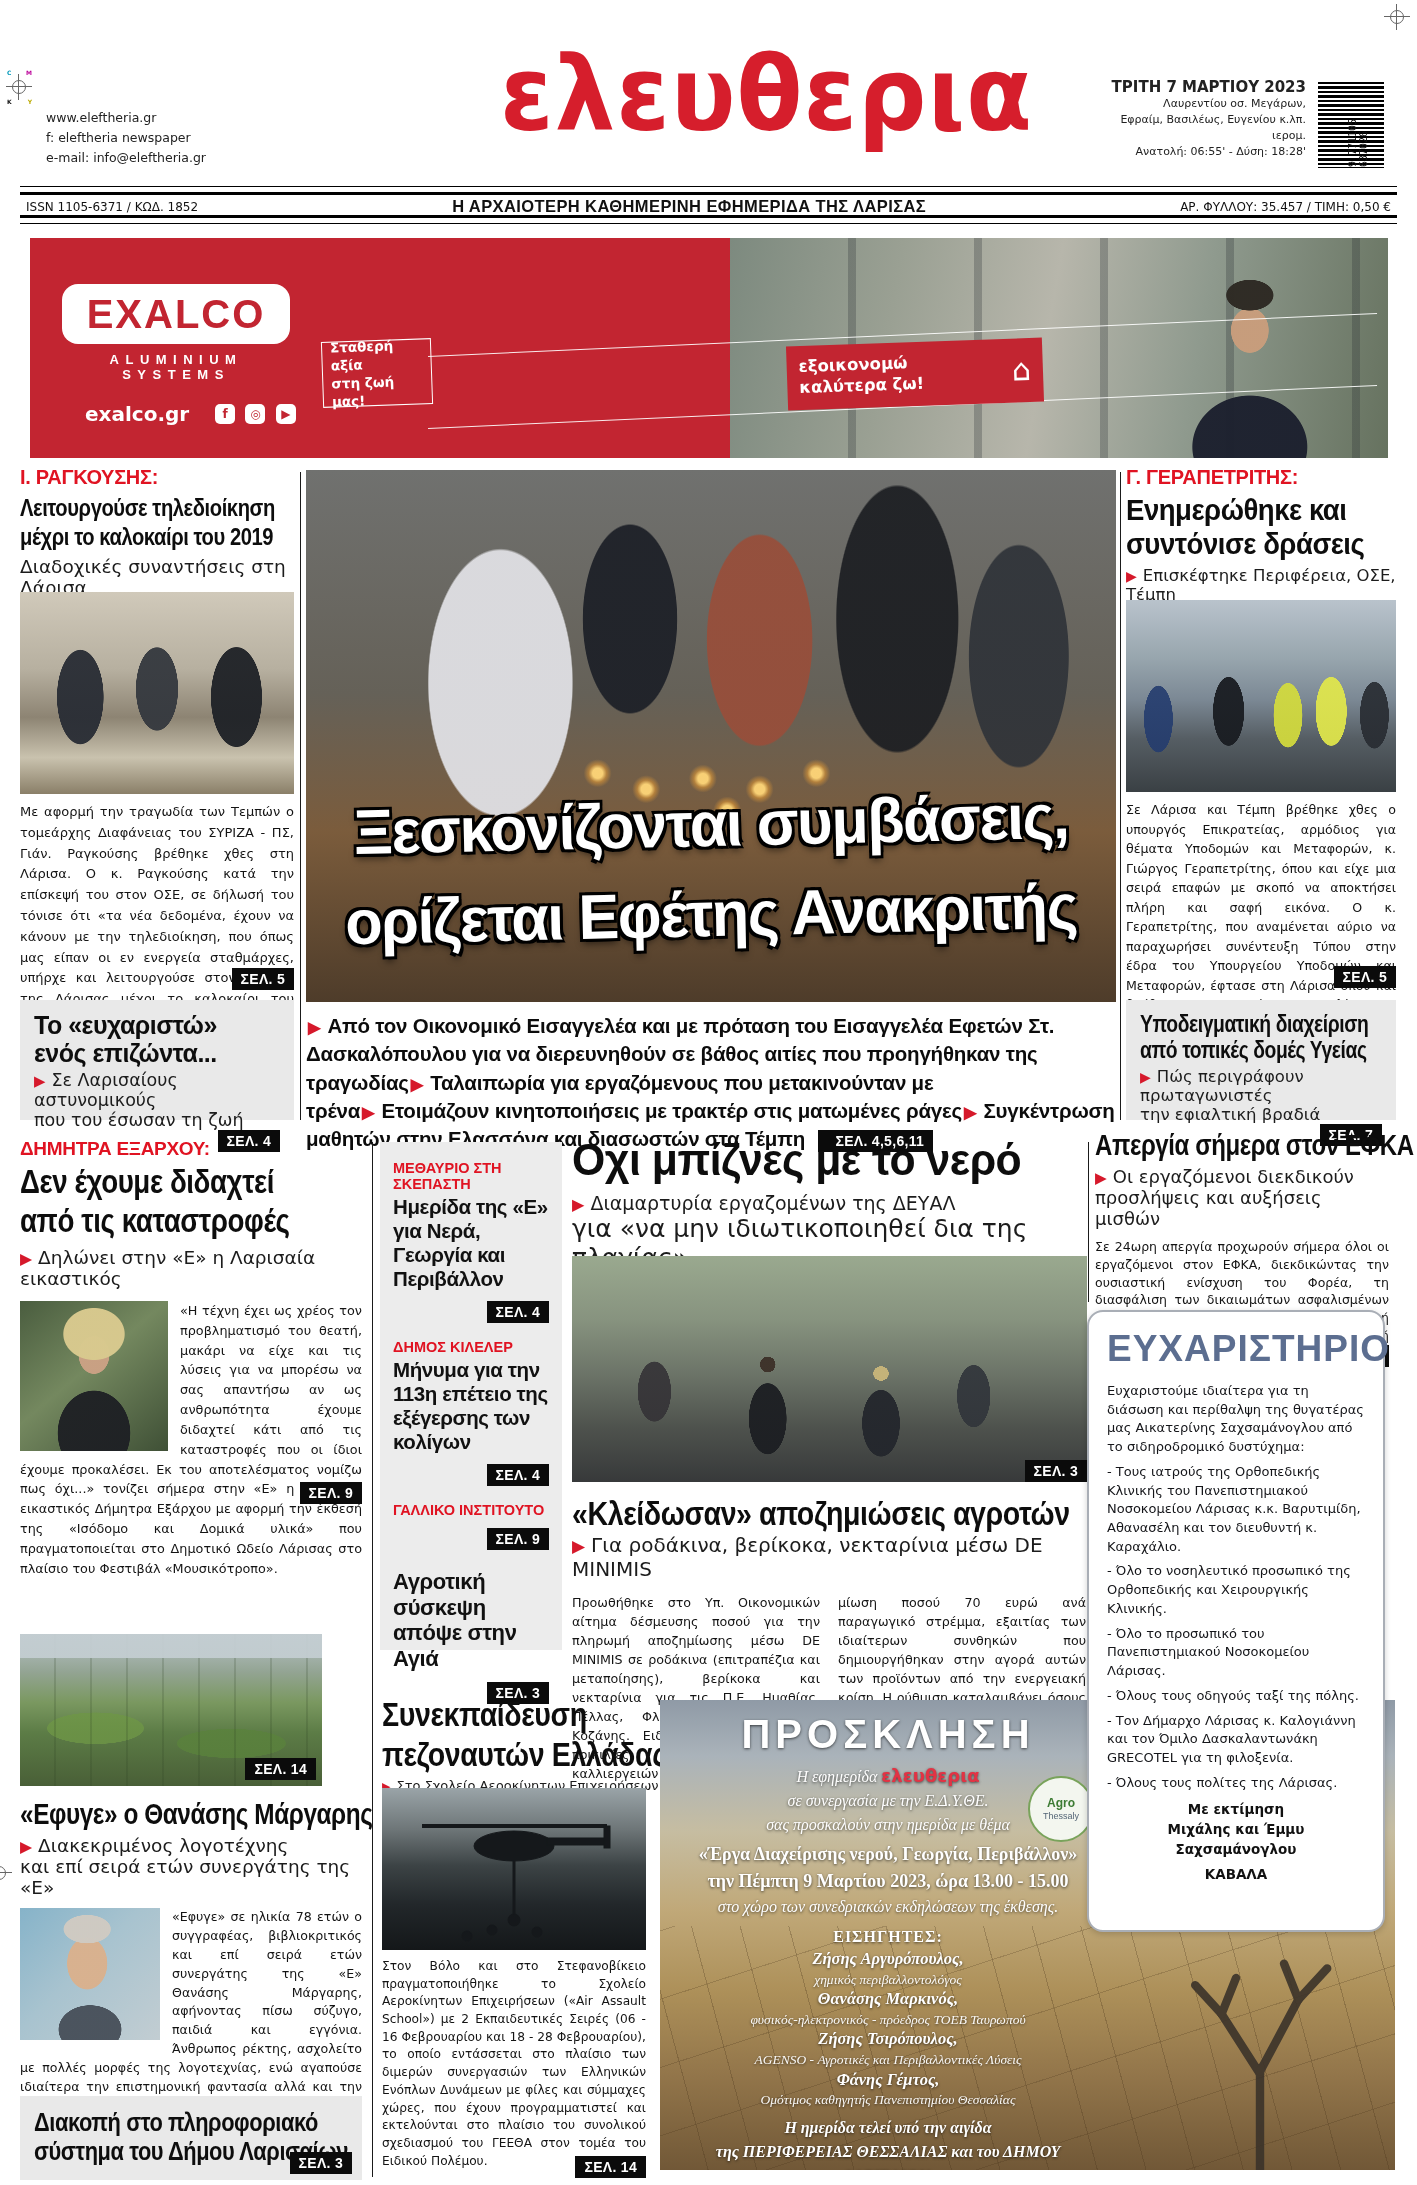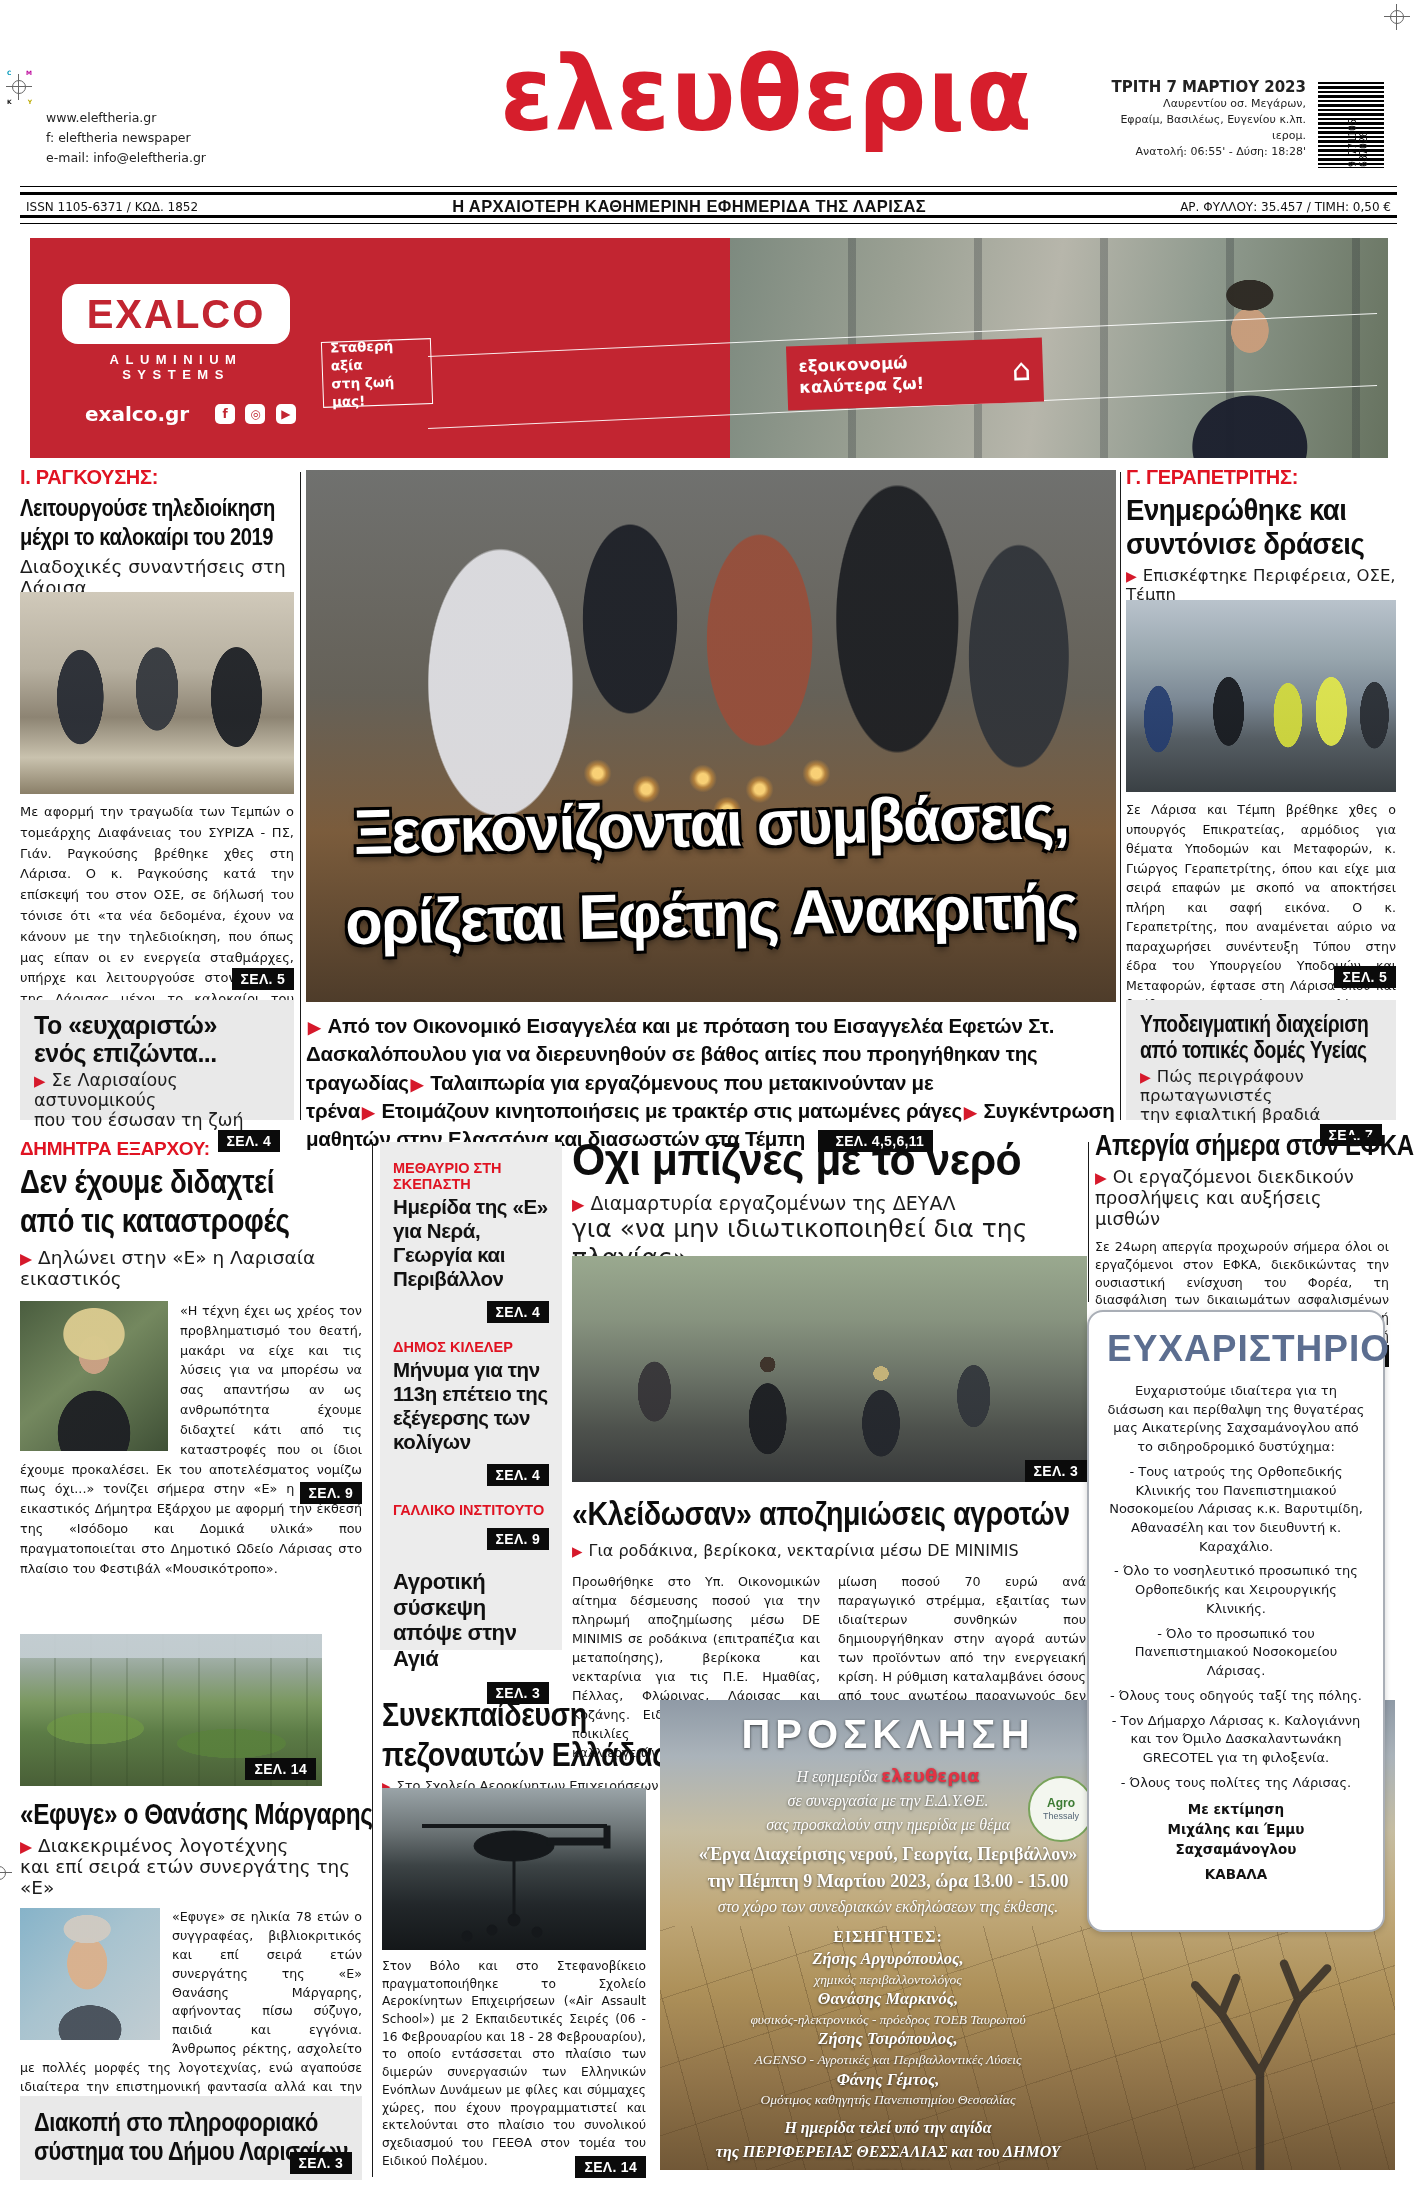--- a/index.html
+++ b/index.html
@@ -55,21 +55,21 @@
   
   .ovl{position:absolute;width:100%;text-align:center;color:#fff;font-weight:700;font-size:63px;
        letter-spacing:-1.5px;transform:rotate(-1.3deg) scaleX(.97);
        text-shadow:-3px -3px 0 #000,3px -3px 0 #000,-3px 3px 0 #000,3px 3px 0 #000,0 5px 8px rgba(0,0,0,.55);}
   .deck{font:700 20.5px/1.38 "Liberation Sans",sans-serif;color:#0c0c0c;letter-spacing:-0.2px;}
   .dseg::before{content:"▶";color:#d6192b;margin:0 7px 0 2px;font-size:.8em;}
   
   .thanks{position:absolute;background:#fff;border:2px solid #a9aeb6;border-radius:16px;
           box-shadow:0 2px 6px rgba(0,0,0,.18);box-sizing:border-box;padding:16px 18px;}
   .thanks .t-title{color:#5c6e90;font:700 37px "Liberation Sans",sans-serif;letter-spacing:1px;text-align:center;}
-  .thanks .t-line{font:13px/1.44 "DejaVu Sans",sans-serif;color:#15161a;margin-top:6px;text-align:center;}
+  .thanks .t-line{font:13px/1.44 "DejaVu Sans",sans-serif;color:#15161a;margin-top:6px;}
   .thanks .t-sig{font:700 13.5px/1.45 "DejaVu Sans",sans-serif;text-align:center;}
   
   .ad{position:absolute;color:#fff;overflow:hidden;}
   .ad-bg{position:absolute;inset:0;background:
      linear-gradient(180deg,#8f9aa6 0%,#aab3ba 12%,#c6bda1 28%,#c0a878 45%,#ad9059 62%,#92754a 80%,#715837 100%);}
   .ad-cracks{position:absolute;left:0;right:0;bottom:0;height:52%;opacity:.5;background:
      repeating-linear-gradient(75deg,transparent 0 46px,rgba(70,50,25,.55) 46px 47px),
      repeating-linear-gradient(-18deg,transparent 0 64px,rgba(70,50,25,.45) 64px 65px);}
   .ad-txt{position:absolute;text-align:center;text-shadow:0 1px 3px rgba(0,0,0,.65);}
   .ad-title{font:700 40px "Liberation Sans",sans-serif;letter-spacing:5px;}
@@ -326,21 +326,21 @@
     <div class="hl" style="font-size:45px;"><span class="cond95">Οχι μπίζνες με το νερό</span></div>
     <div class="sub arrow" style="font-size:19px;margin-top:6px;">Διαμαρτυρία εργαζομένων της ΔΕΥΑΛ</div>
     <div class="sub" style="font-size:25px;">για «να μην ιδιωτικοποιηθεί δια της πλαγίας»</div>
   </div>
   <div class="photo ph-wat" style="left:572px;top:1256px;width:515px;height:226px;">
     <span class="pg" style="position:absolute;right:0;bottom:0;">ΣΕΛ. 3</span>
   </div>
 
   <div class="a" style="left:572px;top:1494px;width:515px;">
     <div class="hl" style="font-size:34px;"><span class="cond">«Κλείδωσαν» αποζημιώσεις αγροτών</span></div>
-    <div class="sub arrow" style="font-size:16px;margin-top:8px;">Για ροδάκινα, βερίκοκα, νεκταρίνια μέσω DE MINIMIS</div>
+    <div class="sub arrow" style="font-size:20px;margin-top:0;">Για ροδάκινα, βερίκοκα, νεκταρίνια μέσω DE MINIMIS</div>
     <div style="display:flex;gap:18px;margin-top:12px;">
       <div class="body-txt" style="width:248px;font-size:12.7px;line-height:1.5;">Προωθήθηκε στο Υπ. Οικονομικών αίτημα δέσμευσης ποσού για την πληρωμή αποζημίωσης μέσω DE MINIMIS σε ροδάκινα (επιτραπέζια και μεταποίησης), βερίκοκα και νεκταρίνια για τις Π.Ε. Ημαθίας, Πέλλας, Φλώρινας, Λάρισας και Κοζάνης. Ειδικότερα, σε όλες τις ποικιλίες των συγκεκριμένων καλλιεργειών θα δοθεί αποζη-</div>
       <div class="body-txt" style="width:248px;font-size:12.7px;line-height:1.5;">
         <span>μίωση ποσού 70 ευρώ ανά παραγωγικό στρέμμα, εξαιτίας των ιδιαίτερων συνθηκών που δημιουργήθηκαν στην αγορά αυτών των προϊόντων από την ενεργειακή κρίση. Η ρύθμιση καταλαμβάνει όσους από τους ανωτέρω παραγωγούς δεν έχουν ήδη λάβει αντίστοιχη αποζημίωση και αφορά 246.315 παραγωγικά στρέμματα.</span>
         <span class="pg" style="float:right;margin-top:2px;">ΣΕΛ. 3</span>
       </div>
     </div>
   </div>
 
   <div class="a" style="left:1095px;top:1128px;width:294px;">

